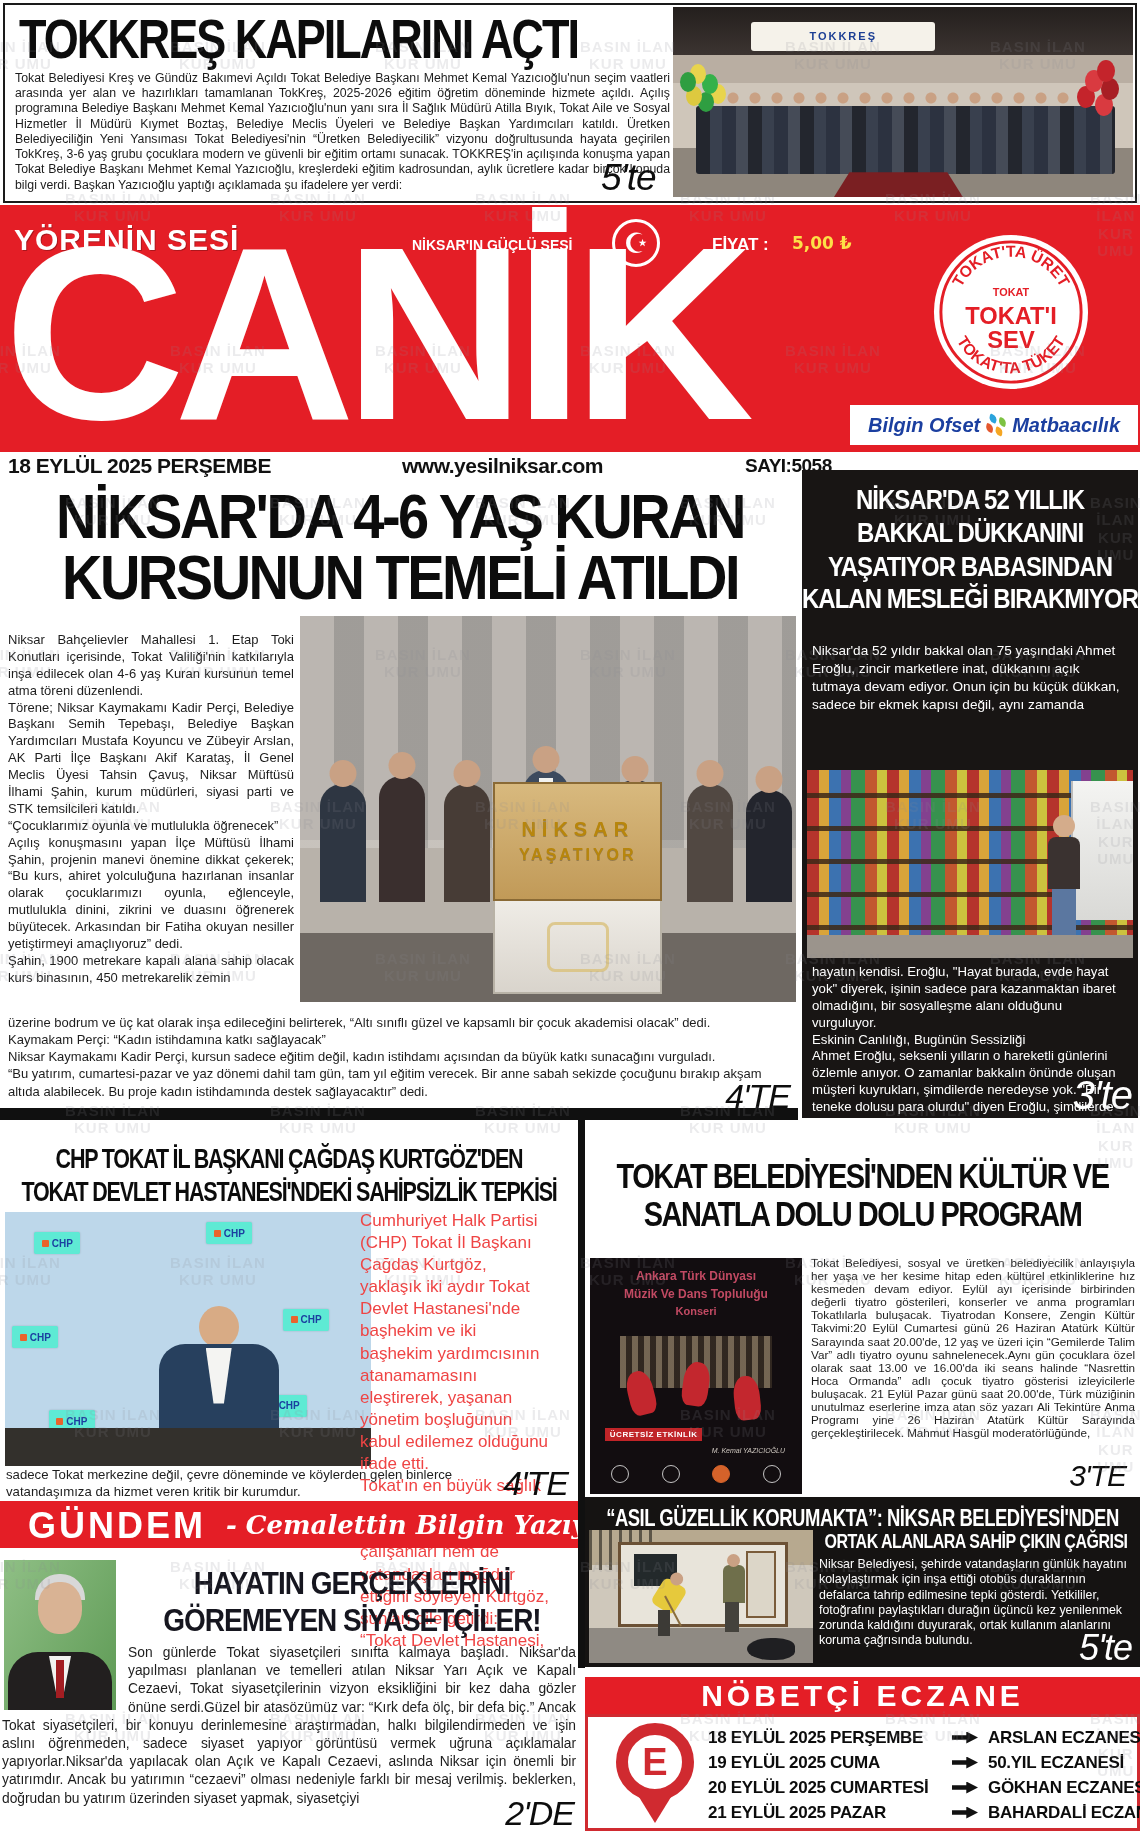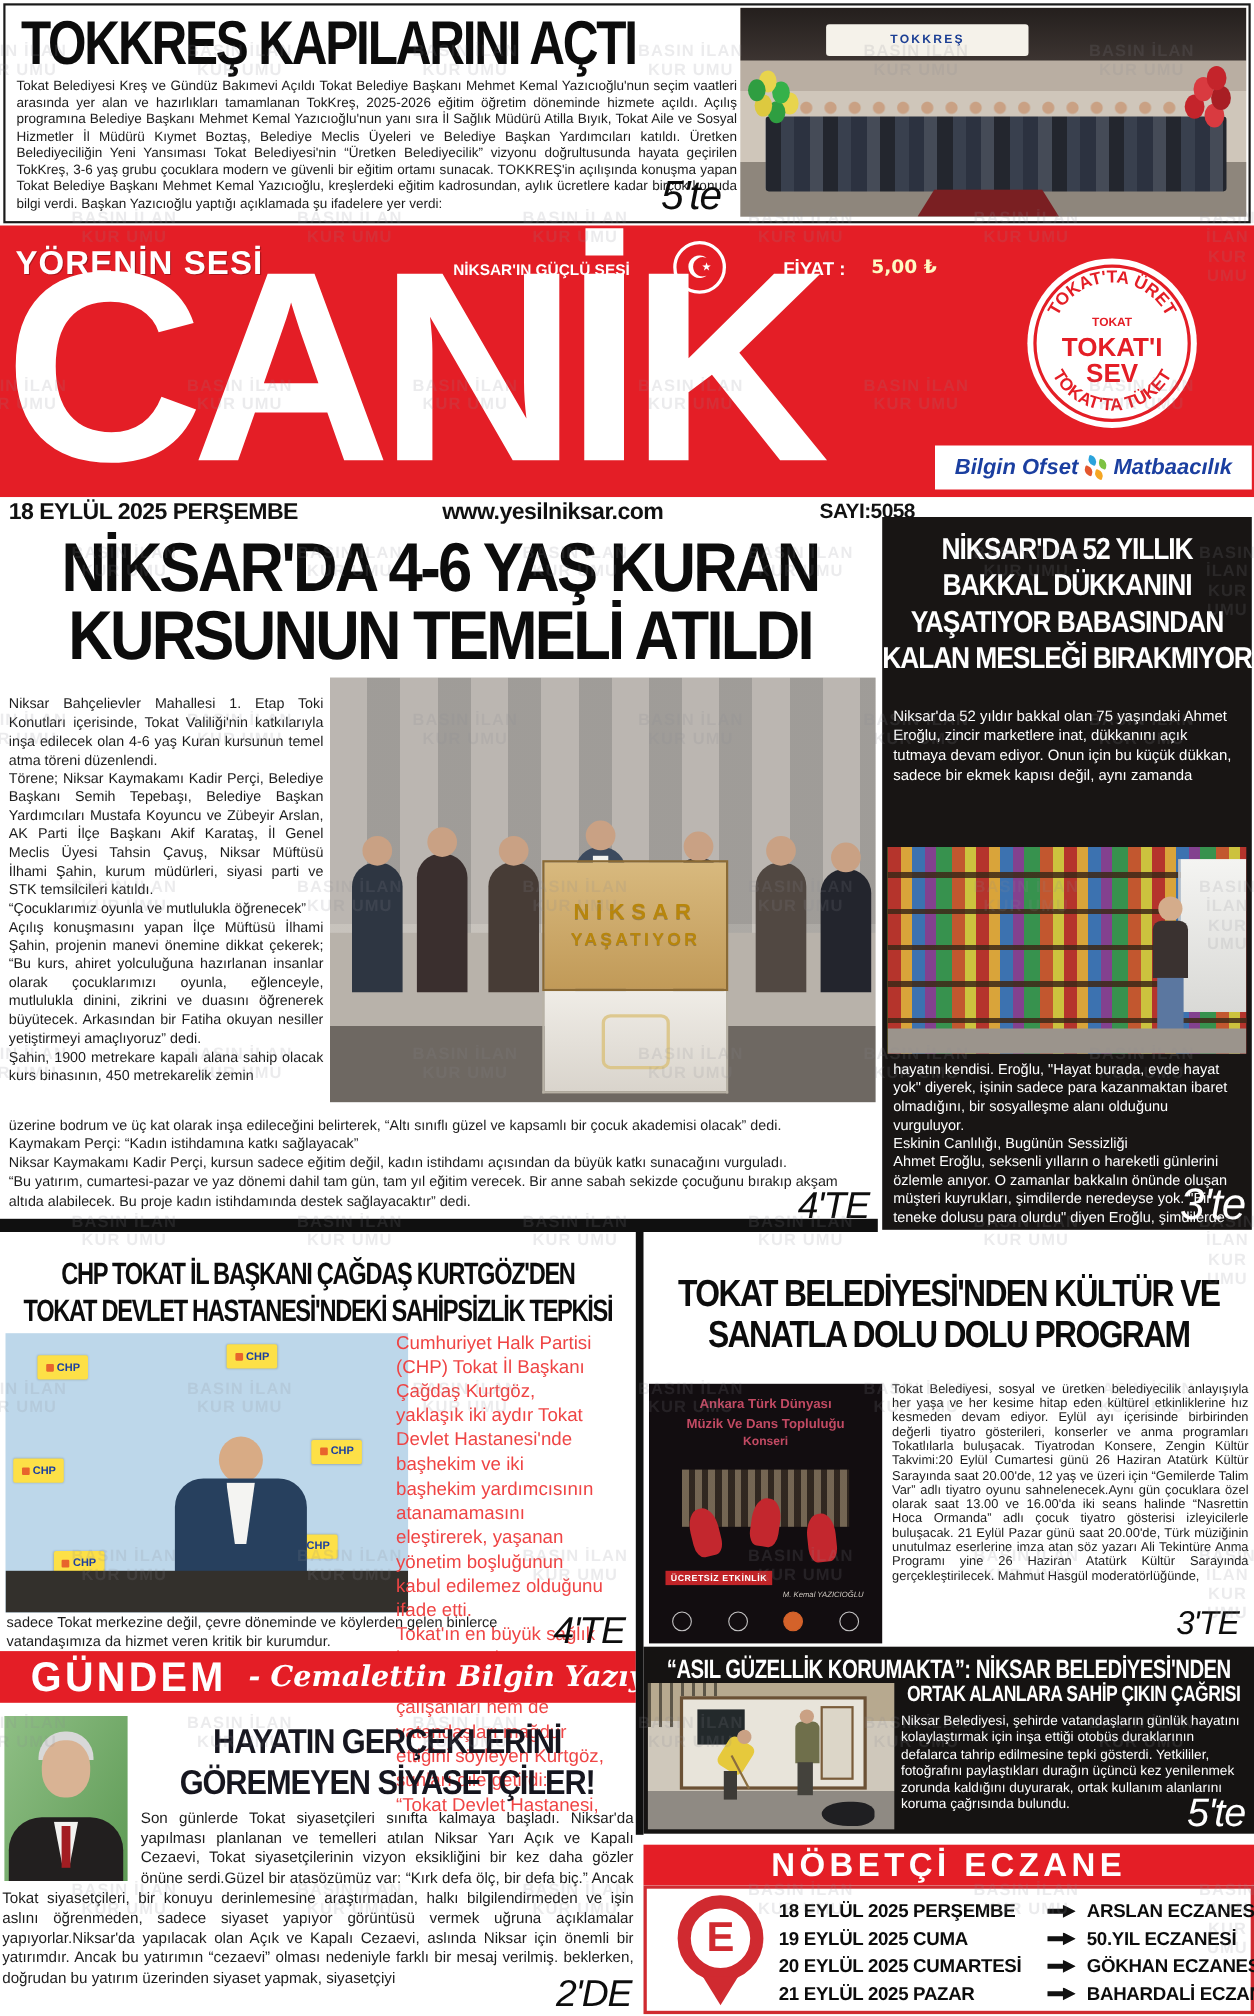--- a/index.html
+++ b/index.html
@@ -27,21 +27,21 @@
   .tsp-bal-l{position:absolute;left:1.5%;top:34%;width:16px;height:20px;border-radius:50%;background:#2f9e41;box-shadow:10px -8px 0 #e8d44d,22px 2px 0 #35b14a,6px 14px 0 #ddc93f,18px 20px 0 #2f9e41,30px 12px 0 #e8d44d;}
   .tsp-bal-r{position:absolute;right:4%;top:28%;width:18px;height:22px;border-radius:50%;background:#c4242b;box-shadow:-12px 10px 0 #d93a40,4px 18px 0 #a81e24,-20px 26px 0 #c4242b,-2px 34px 0 #d93a40;}
   .tsp-carpet{position:absolute;left:35%;bottom:0;width:28%;height:13%;background:#7a1f22;clip-path:polygon(12% 0,88% 0,100% 100%,0 100%);}
 
   
   .masthead{left:0;top:205px;width:1140px;height:247px;background:#e41e26;z-index:1;}
   .mh-tag1{position:absolute;left:14px;top:18px;font-size:30px;font-weight:bold;color:#fff;letter-spacing:1px;text-shadow:1px 1px 0 rgba(0,0,0,.25);}
   .mh-tag2{position:absolute;left:412px;top:32px;font-size:14px;font-weight:bold;color:#fff;}
   .mh-flag{position:absolute;left:612px;top:14px;width:48px;height:48px;border-radius:50%;background:#e41e26;border:3px solid #fff;color:#fff;display:flex;align-items:center;justify-content:center;font-size:28px;font-family:"DejaVu Sans",sans-serif;}
   .mh-price-l{position:absolute;left:712px;top:30px;font-size:17px;font-weight:bold;color:#fff;}
-  .mh-price-v{position:absolute;left:792px;top:28px;font-size:17px;font-weight:bold;color:#fef9c3;font-family:"DejaVu Sans",sans-serif;}
+  .mh-price-v{position:absolute;left:792px;top:28px;font-size:17px;font-weight:bold;color:#fde047;font-family:"DejaVu Sans",sans-serif;}
   .mh-title{position:absolute;left:4px;top:6px;font-size:228px;line-height:1;font-weight:bold;color:#fff;letter-spacing:-10px;transform:scale(1.10,1.08);transform-origin:left top;white-space:nowrap;}
   .mh-badge{position:absolute;left:932px;top:28px;width:158px;height:158px;}
   .mh-printer{position:absolute;left:850px;top:200px;width:288px;height:40px;background:#fff;display:flex;align-items:center;justify-content:center;gap:7px;font-size:20px;font-weight:bold;font-style:italic;color:#1b3fa0;}
   .pinwheel{position:relative;width:18px;height:18px;display:inline-block;transform:rotate(20deg);flex:none;}
   .pinwheel i{position:absolute;width:8px;height:8px;border-radius:1px 6px 1px 6px;}
   .pw1{left:0;top:0;background:#2aa3dc;}
   .pw2{right:0;top:0;background:#7dc242;}
   .pw3{left:0;bottom:0;background:#e4572e;}
   .pw4{right:0;bottom:0;background:#f5a623;}
 
@@ -86,21 +86,21 @@
   .bk-ref{position:absolute;right:6px;bottom:0;font-size:40px;color:#fff;}
 
   
   .hbar{left:0;top:1108px;width:798px;height:12px;background:#101010;z-index:2;}
   .vbar{left:578px;top:1120px;width:7px;height:548px;background:#101010;z-index:2;}
 
   
   .chp{left:0;top:1122px;width:578px;height:379px;z-index:1;}
   .chp-head{text-align:center;padding-top:16px;font-weight:bold;font-size:21.5px;letter-spacing:-1.2px;line-height:1.2;transform:scaleY(1.3);transform-origin:center top;color:#0c0c0c;}
   .chp-photo{position:absolute;left:5px;top:90px;width:366px;height:254px;overflow:hidden;background:#bdd7ea;}
-  .chip{position:absolute;width:46px;height:22px;background:#fde047;border-radius:2px;display:flex;align-items:center;justify-content:center;gap:3px;font-size:10px;font-weight:bold;color:#1b3fa0;box-shadow:0 0 2px rgba(0,0,0,.2);}
+  .chip{position:absolute;width:46px;height:22px;background:#5eead4;border-radius:2px;display:flex;align-items:center;justify-content:center;gap:3px;font-size:10px;font-weight:bold;color:#1b3fa0;box-shadow:0 0 2px rgba(0,0,0,.2);}
   .chip::before{content:"";width:7px;height:7px;background:#e8642c;border-radius:1px;}
   .chp-desk{position:absolute;bottom:0;width:100%;height:15%;background:#33302c;}
   .chp-man{position:absolute;left:42%;bottom:12%;width:120px;height:130px;}
   .chp-man::before{content:"";position:absolute;top:0;left:50%;transform:translateX(-50%);width:40px;height:42px;border-radius:50%;background:#d8ab85;}
   .chp-suit{position:absolute;top:38px;left:0;width:120px;height:92px;background:#27405e;border-radius:26px 26px 0 0;}
   .chp-shirt{position:absolute;top:42px;left:50%;transform:translateX(-50%);width:26px;height:56px;background:#f4f4f2;clip-path:polygon(0 0,100% 0,70% 100%,30% 100%);}
   .chp-col{position:absolute;left:360px;top:88px;width:192px;font-size:17px;line-height:1.3;color:#ef4444;}
   .chp-bottom{position:absolute;left:6px;top:344px;width:480px;font-size:13.2px;line-height:1.3;color:#1d1d1d;}
   .chp-ref{position:absolute;right:10px;bottom:-2px;font-size:34px;}
 

